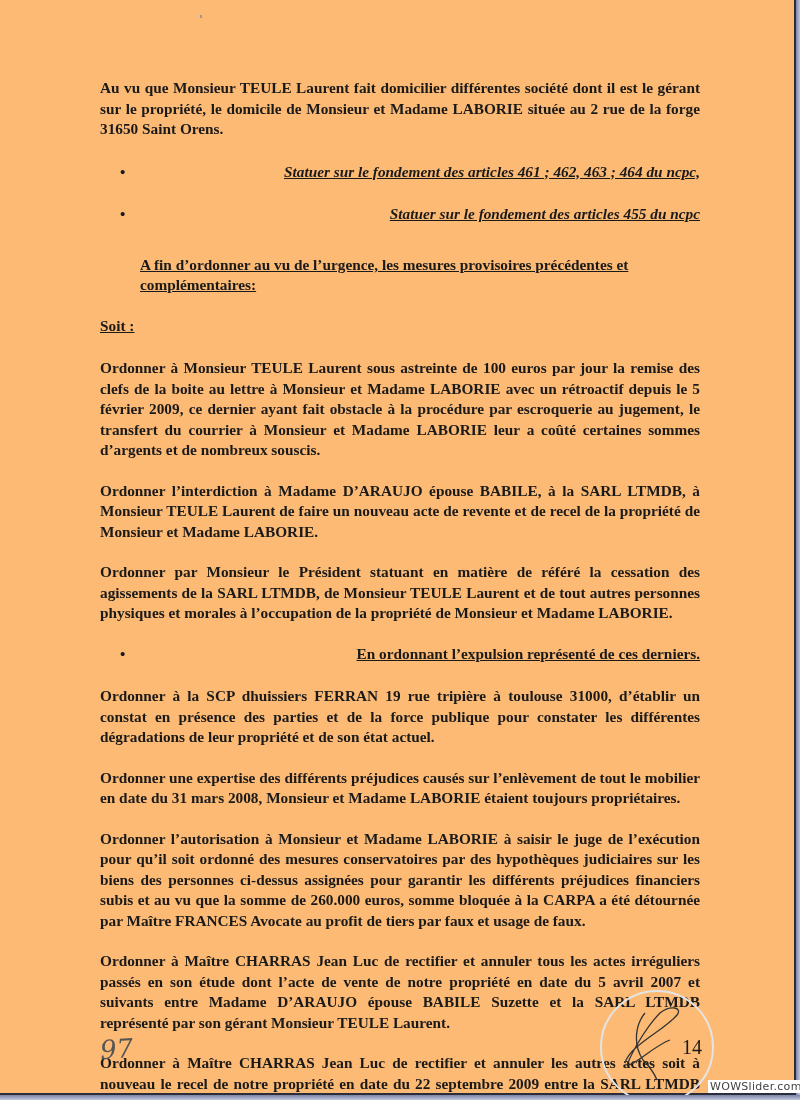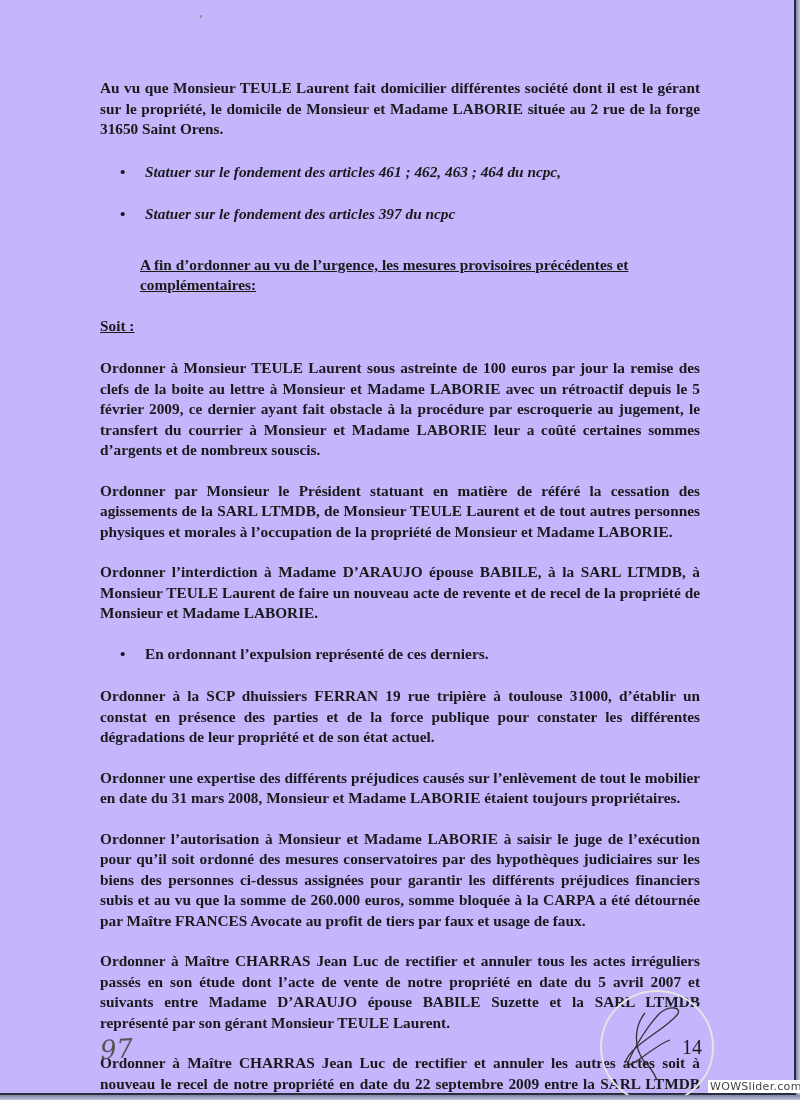--- a/index.html
+++ b/index.html
@@ -5,42 +5,42 @@
   html, body { margin: 0; padding: 0; }
   body {
     width: 800px; height: 1100px; overflow: hidden;
     background: #ffffff;
     font-family: "Liberation Serif", "DejaVu Serif", serif;
     color: #1a1a1a;
     position: relative;
   }
   .page {
     position: absolute; left: 0; top: 0; width: 794px; height: 1093px;
-    background: #c4b5fd;
+    background: #fdba74;
     border-right: 2px solid #2b2d3a;
     border-bottom: 2px solid #2b2d3a;
   }
   .shadow-r {
     position: absolute; left: 796px; top: 0; width: 4px; height: 1100px;
     background: linear-gradient(to right, #7c84a8, #c3c8dc);
   }
   .shadow-b {
     position: absolute; left: 0; top: 1095px; width: 800px; height: 5px;
     background: linear-gradient(to bottom, #7c84a8, #c3c8dc);
   }
   .content {
     position: absolute; left: 100px; top: 78px; width: 600px;
     font-size: 15.3px; line-height: 20.5px;
   }
   p { margin: 0; text-align: justify; }
   .bold { font-weight: bold; }
   .intro { margin-bottom: 22px; }
   .bullet {
     position: relative; padding-left: 45px; margin-bottom: 22px;
-    font-weight: bold; font-style: italic; text-align: left;
+    font-weight: bold; font-style: italic; text-align: right; text-decoration: underline;
   }
   .bullet::before {
     content: "\2022"; position: absolute; left: 20px; top: 0;
     font-style: normal; font-weight: bold;
   }
   .bullet.normal { font-style: normal; }
   .heading {
     text-align: left; font-weight: bold; text-decoration: underline;
     margin-top: 30px; margin-bottom: 20px; padding: 0 40px;
   }
@@ -69,29 +69,29 @@
 </head>
 <body>
 
 <div class="page">
   <div class="top-mark"></div>
 
   <div class="content">
     <p class="bold intro">Au vu que Monsieur TEULE Laurent fait domicilier différentes société dont il est le gérant sur le propriété, le domicile de Monsieur et Madame LABORIE située au 2 rue de la forge 31650 Saint Orens.</p>
 
     <p class="bullet">Statuer sur le fondement des articles 461 ; 462, 463 ; 464 du ncpc,</p>
-    <p class="bullet">Statuer sur le fondement des articles 397 du ncpc</p>
+    <p class="bullet">Statuer sur le fondement des articles 455 du ncpc</p>
 
     <p class="heading">A fin d’ordonner  au vu de l’urgence, les mesures provisoires précédentes et complémentaires:</p>
 
     <p class="soit">Soit :</p>
 
     <p class="para">Ordonner à Monsieur TEULE Laurent sous astreinte de 100 euros par jour la remise des clefs de la boite au lettre à Monsieur et Madame LABORIE avec un rétroactif depuis le 5 février 2009, ce dernier ayant fait obstacle à la procédure par escroquerie au jugement, le transfert du courrier à Monsieur et Madame LABORIE leur a coûté certaines sommes d’argents et de nombreux souscis.</p>
+    <p class="para">Ordonner l’interdiction à Madame D’ARAUJO épouse BABILE, à la SARL LTMDB, à Monsieur TEULE Laurent de faire un nouveau acte de revente et de recel de la propriété de Monsieur et Madame LABORIE.</p>
     <p class="para">Ordonner par Monsieur le Président statuant en matière de référé la cessation des agissements de la SARL LTMDB, de Monsieur TEULE Laurent et de tout autres personnes physiques et morales à l’occupation de la propriété de Monsieur et Madame LABORIE.</p>
-    <p class="para">Ordonner l’interdiction à Madame D’ARAUJO épouse BABILE, à la SARL LTMDB, à Monsieur TEULE Laurent de faire un nouveau acte de revente et de recel de la propriété de Monsieur et Madame LABORIE.</p>
 
     <p class="bullet normal">En ordonnant  l’expulsion représenté de ces derniers.</p>
 
     <p class="para">Ordonner à la SCP dhuissiers FERRAN 19 rue tripière à toulouse 31000, d’établir un constat en présence des parties et de la force publique pour constater les  différentes dégradations de leur propriété et de son état actuel.</p>
     <p class="para">Ordonner une expertise des différents préjudices causés sur l’enlèvement de tout le mobilier en date du 31 mars 2008, Monsieur et Madame LABORIE étaient toujours propriétaires.</p>
     <p class="para">Ordonner l’autorisation à Monsieur et Madame LABORIE  à saisir le juge de l’exécution pour qu’il soit ordonné des mesures conservatoires par des hypothèques judiciaires sur les biens des personnes ci-dessus assignées pour garantir les différents préjudices financiers subis et au vu que la somme de 260.000 euros, somme bloquée à la CARPA a été détournée par Maître FRANCES Avocate au profit de tiers par faux et usage de faux.</p>
     <p class="para">Ordonner à Maître CHARRAS Jean Luc de rectifier et annuler tous les actes irréguliers passés en son étude dont l’acte de vente de notre propriété en date du 5 avril 2007 et suivants entre Madame D’ARAUJO épouse BABILE Suzette et la SARL LTMDB représenté par son gérant Monsieur TEULE Laurent.</p>
     <p class="para">Ordonner à Maître CHARRAS Jean Luc de rectifier et annuler  les autres actes soit à nouveau le recel de notre propriété en date du 22 septembre 2009 entre la SARL LTMDB représenté</p>
   </div>
 

